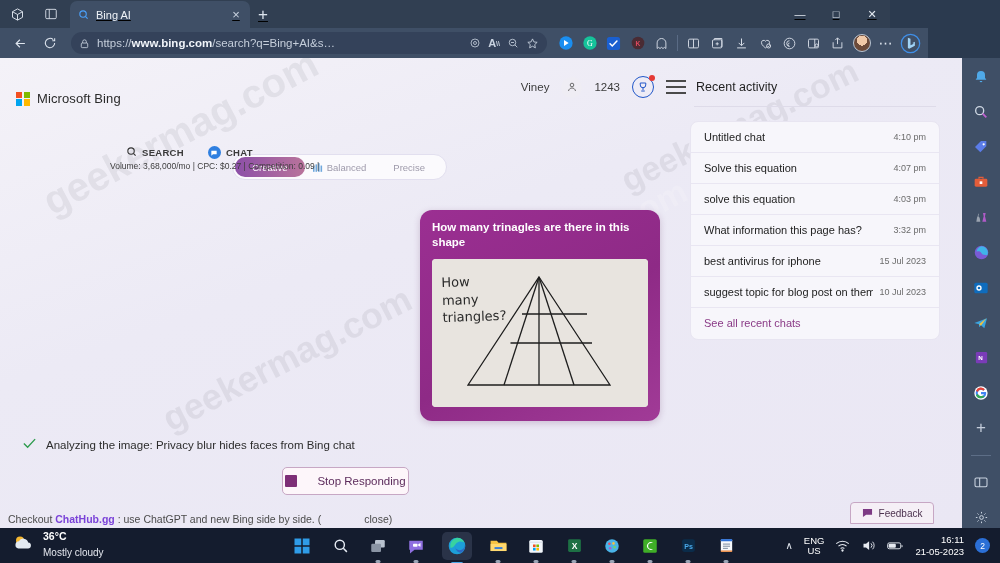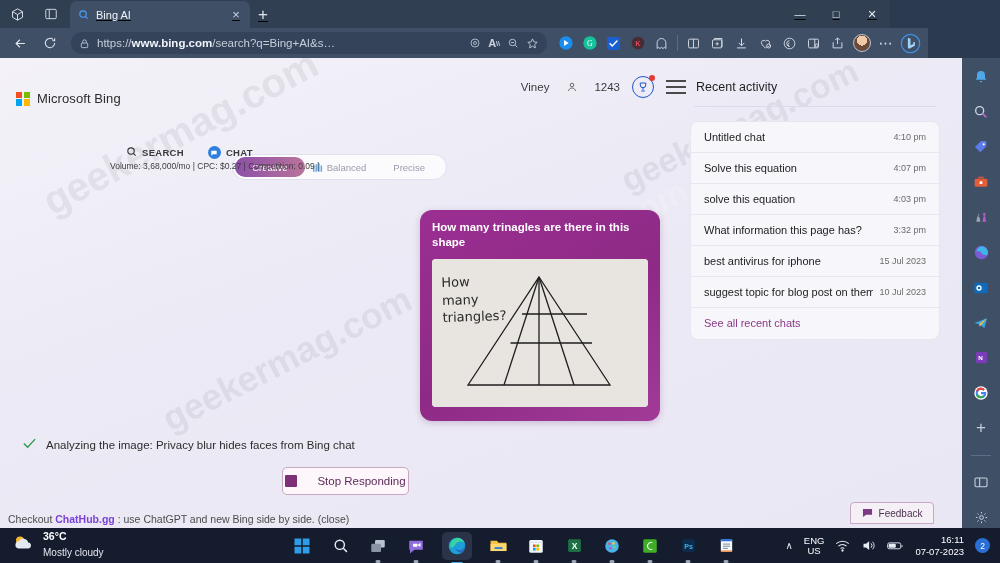--- a/index.html
+++ b/index.html
@@ -117,21 +117,21 @@
   .stop-btn {
     position: absolute; left: 282px; top: 279px; width: 127px; height: 28px;
     background: #fdf6fa; border: 1px solid #c7a7c4; border-radius: 5px;
     display: flex; align-items: center; justify-content: center; gap: 20px;
   }
   .stop-sq { width: 12px; height: 12px; background: #7d2f77; border-radius: 1px; }
   .stop-label { font-size: 11.5px; color: #5c2c5c; }
 
   .promo { position: absolute; left: 8px; bottom: 3px; font-size: 10.5px; color: #4b4b4b; white-space: nowrap; }
   .promo a { color: #7a42d8; font-weight: bold; text-decoration: none; }
-  .promo .cls { color: #4b4b4b; }
+  .promo .cls { color: #4b4b4b; margin-left: 43px; }
 
   
   .side-panel { position: absolute; right: 22px; top: 18px; width: 250px; }
   .sp-title { font-size: 12.5px; font-weight: normal; color: #1f1f1f; padding: 4px 6px 12px; }
   .sp-sep { height: 1px; background: #dedbe9; margin: 0 4px 14px; }
   .sp-card { background: #f7f6fb; border: 1px solid #e8e5f1; border-radius: 8px; overflow: hidden; }
   .sp-item { display: flex; align-items: center; justify-content: space-between;
     padding: 0 13px; height: 31px; border-bottom: 1px solid #e9e6f2; gap: 6px; }
   .sp-item:last-child { border-bottom: none; }
   .sp-item-label { font-size: 11px; color: #222; white-space: nowrap; overflow: hidden; text-overflow: clip; flex: 1; }
@@ -728,19 +728,19 @@
       </span>
       <span class="tray-ic">
         <svg width="17" height="11" viewBox="0 0 26 14" fill="none" stroke="#e6eaf1" stroke-width="1.4">
             <rect x="1" y="3" width="20" height="9" rx="2.5"></rect>
             <path d="M23 6.5v3"></path>
             <rect x="2.5" y="4.5" width="11" height="6" rx="1.5" fill="#e6eaf1" stroke="none"></rect>
           </svg>
       </span>
       <span class="clock">
         <span style="display:block">16:11</span>
-        <span>07-07-2023</span>
+        <span>21-05-2023</span>
       </span>
       <span class="notif">2</span>
     </div>
   </div>
 
 </div>
 
 </body></html>

